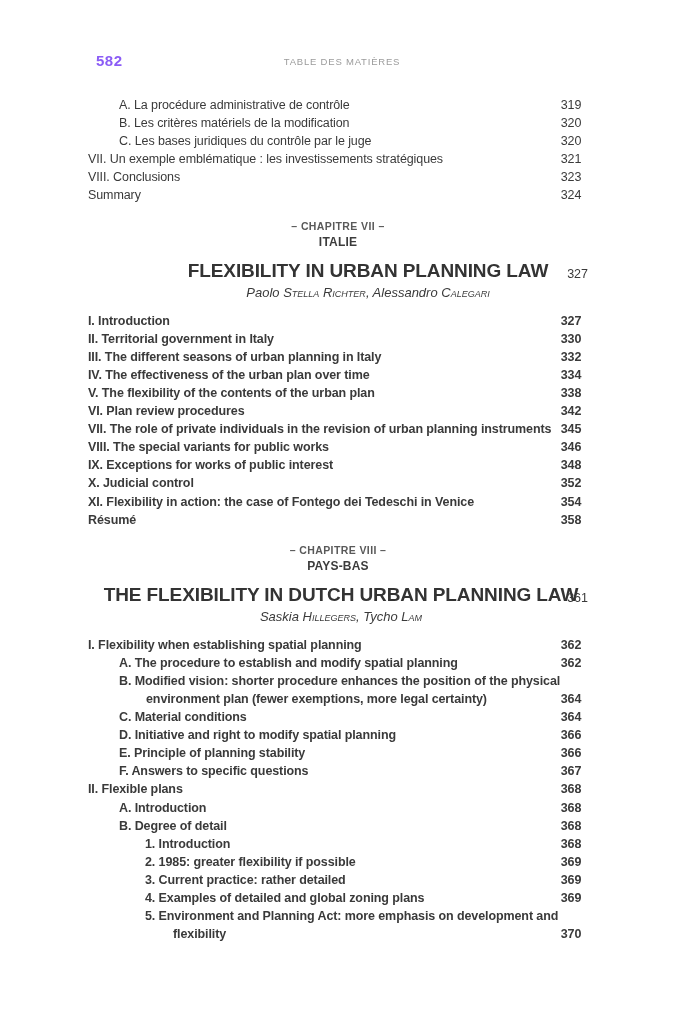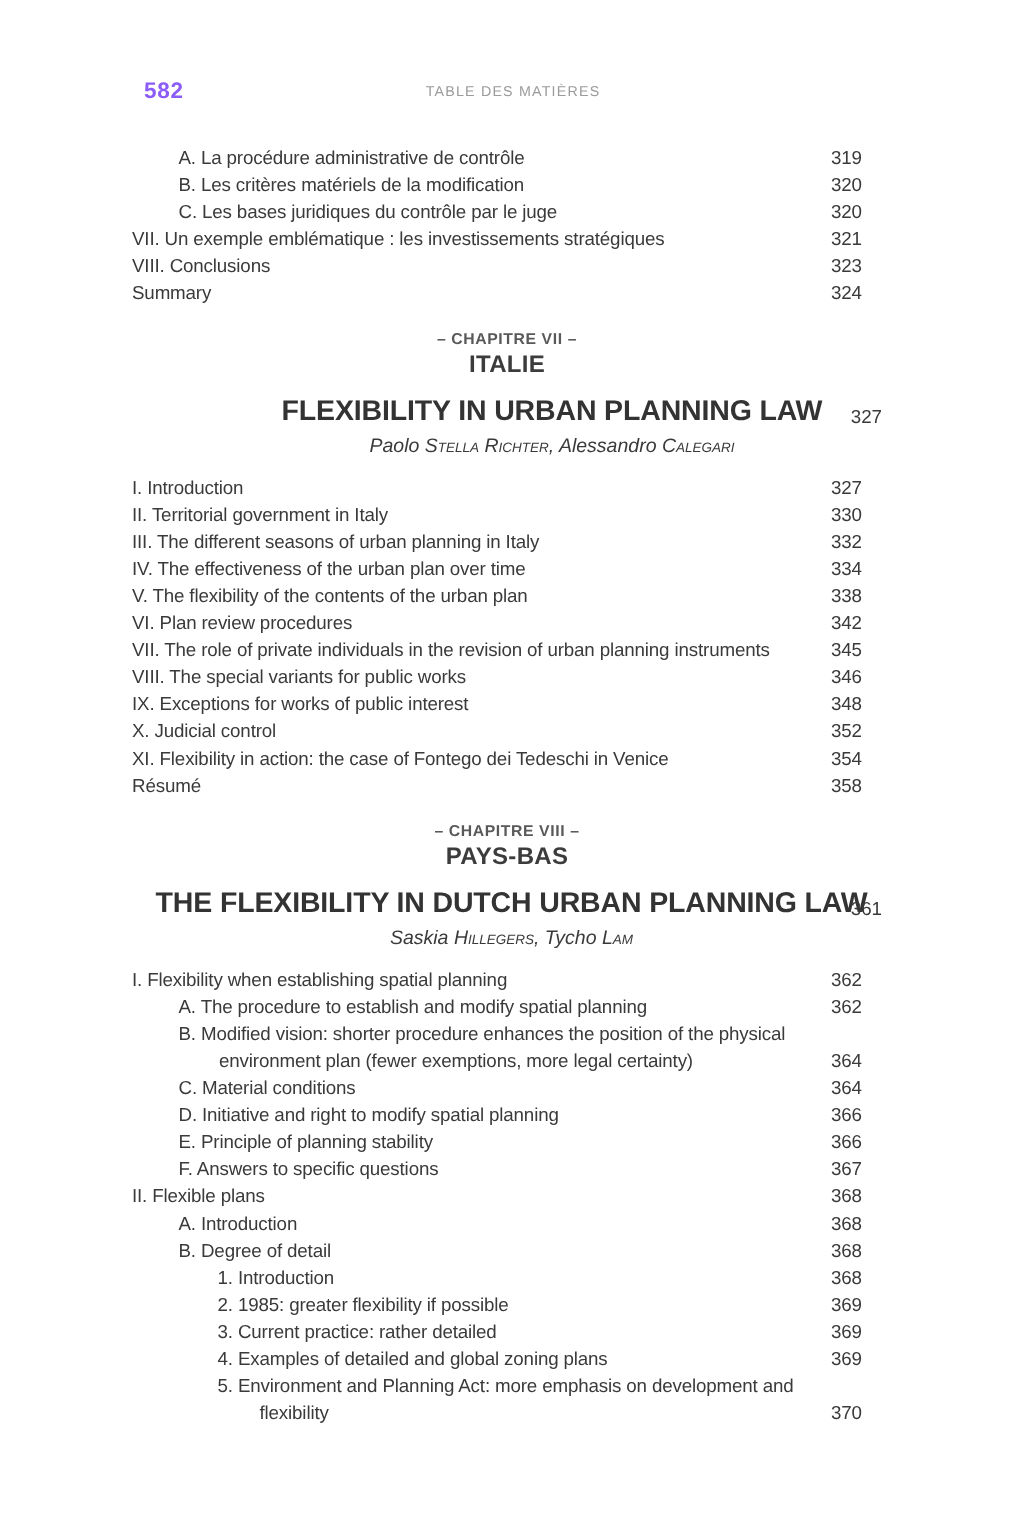--- a/index.html
+++ b/index.html
@@ -20,36 +20,36 @@
   
   .content { position:absolute; left:88px; right:96px; top:96px; }
 
   .toc-row { display:flex; align-items:flex-end; font-size:12.5px; line-height:18.1px; letter-spacing:-0.1px; }
   .lbl { flex:1 1 auto; min-width:0; }
   .line { display:block; white-space:nowrap; }
   .ind-1 .lbl { padding-left:31px; }
   .ind-2 .lbl { padding-left:57px; }
   .line.cont { padding-left:27px; }
   .ind-2 .line.cont { padding-left:28px; }
-  .pg { width:34px; text-align:left; flex:0 0 auto; font-size:12.5px; }
+  .pg { width:34px; text-align:center; flex:0 0 auto; font-size:12.5px; }
 
   
   .chap-block { margin-top:15px; text-align:center; }
   .chap-label { font-size:10.5px; font-weight:bold; color:#595959; letter-spacing:0.4px; }
-  .country { font-size:16px; font-weight:bold; color:#3c3c3c; margin-top:3px; letter-spacing:0.2px; }
+  .country { font-size:12px; font-weight:bold; color:#3c3c3c; margin-top:3px; letter-spacing:0.2px; }
   .title-row { position:relative; margin-top:11px; }
   .title-text { text-align:center; font-weight:bold; font-size:19px; color:#333333; letter-spacing:-0.1px; }
   .title-pg { position:absolute; right:0; bottom:1px; font-weight:normal; font-size:12.5px; color:#3a3a3a; }
   .authors { text-align:center; font-style:italic; font-size:13px; color:#3a3a3a; margin-top:3px; margin-bottom:12px; }
   .sc { font-variant:small-caps; }
   
   .sec-1 .center-off { transform:translateX(30px); }
   .sec-2 .center-off { transform:translateX(3px); }
 
-  .toc-section.sec-1 .entries, .toc-section.sec-2 .entries { margin-top:12px; }
+  .toc-section.sec-1 .entries, .toc-section.sec-2 .entries { margin-top:12px;font-weight:bold; }
 </style>
 </head>
 <body>
 
 <div class="page">
   <div class="pg-header">
     <span class="pg-num">582</span>
     <div class="pg-head-title">TABLE DES MATIÈRES</div>
   </div>
   <div class="content">

